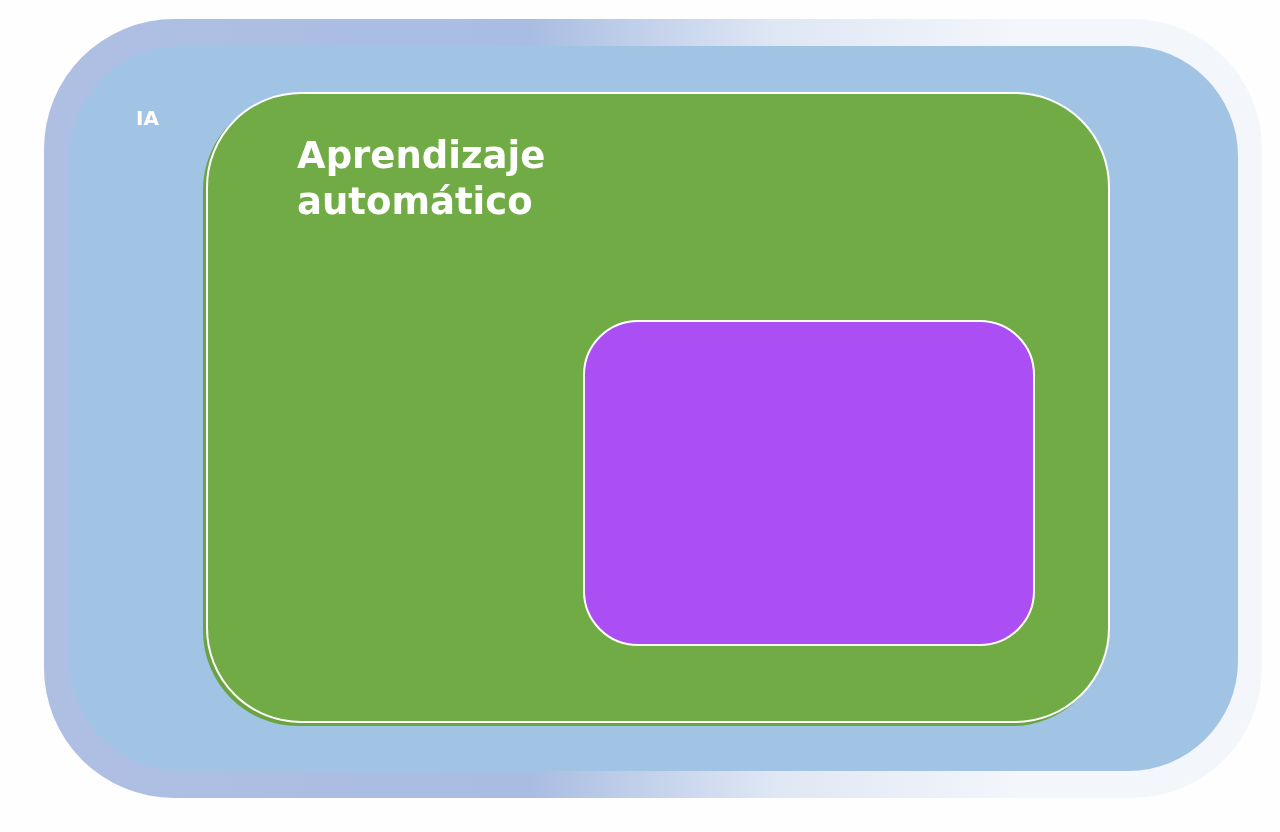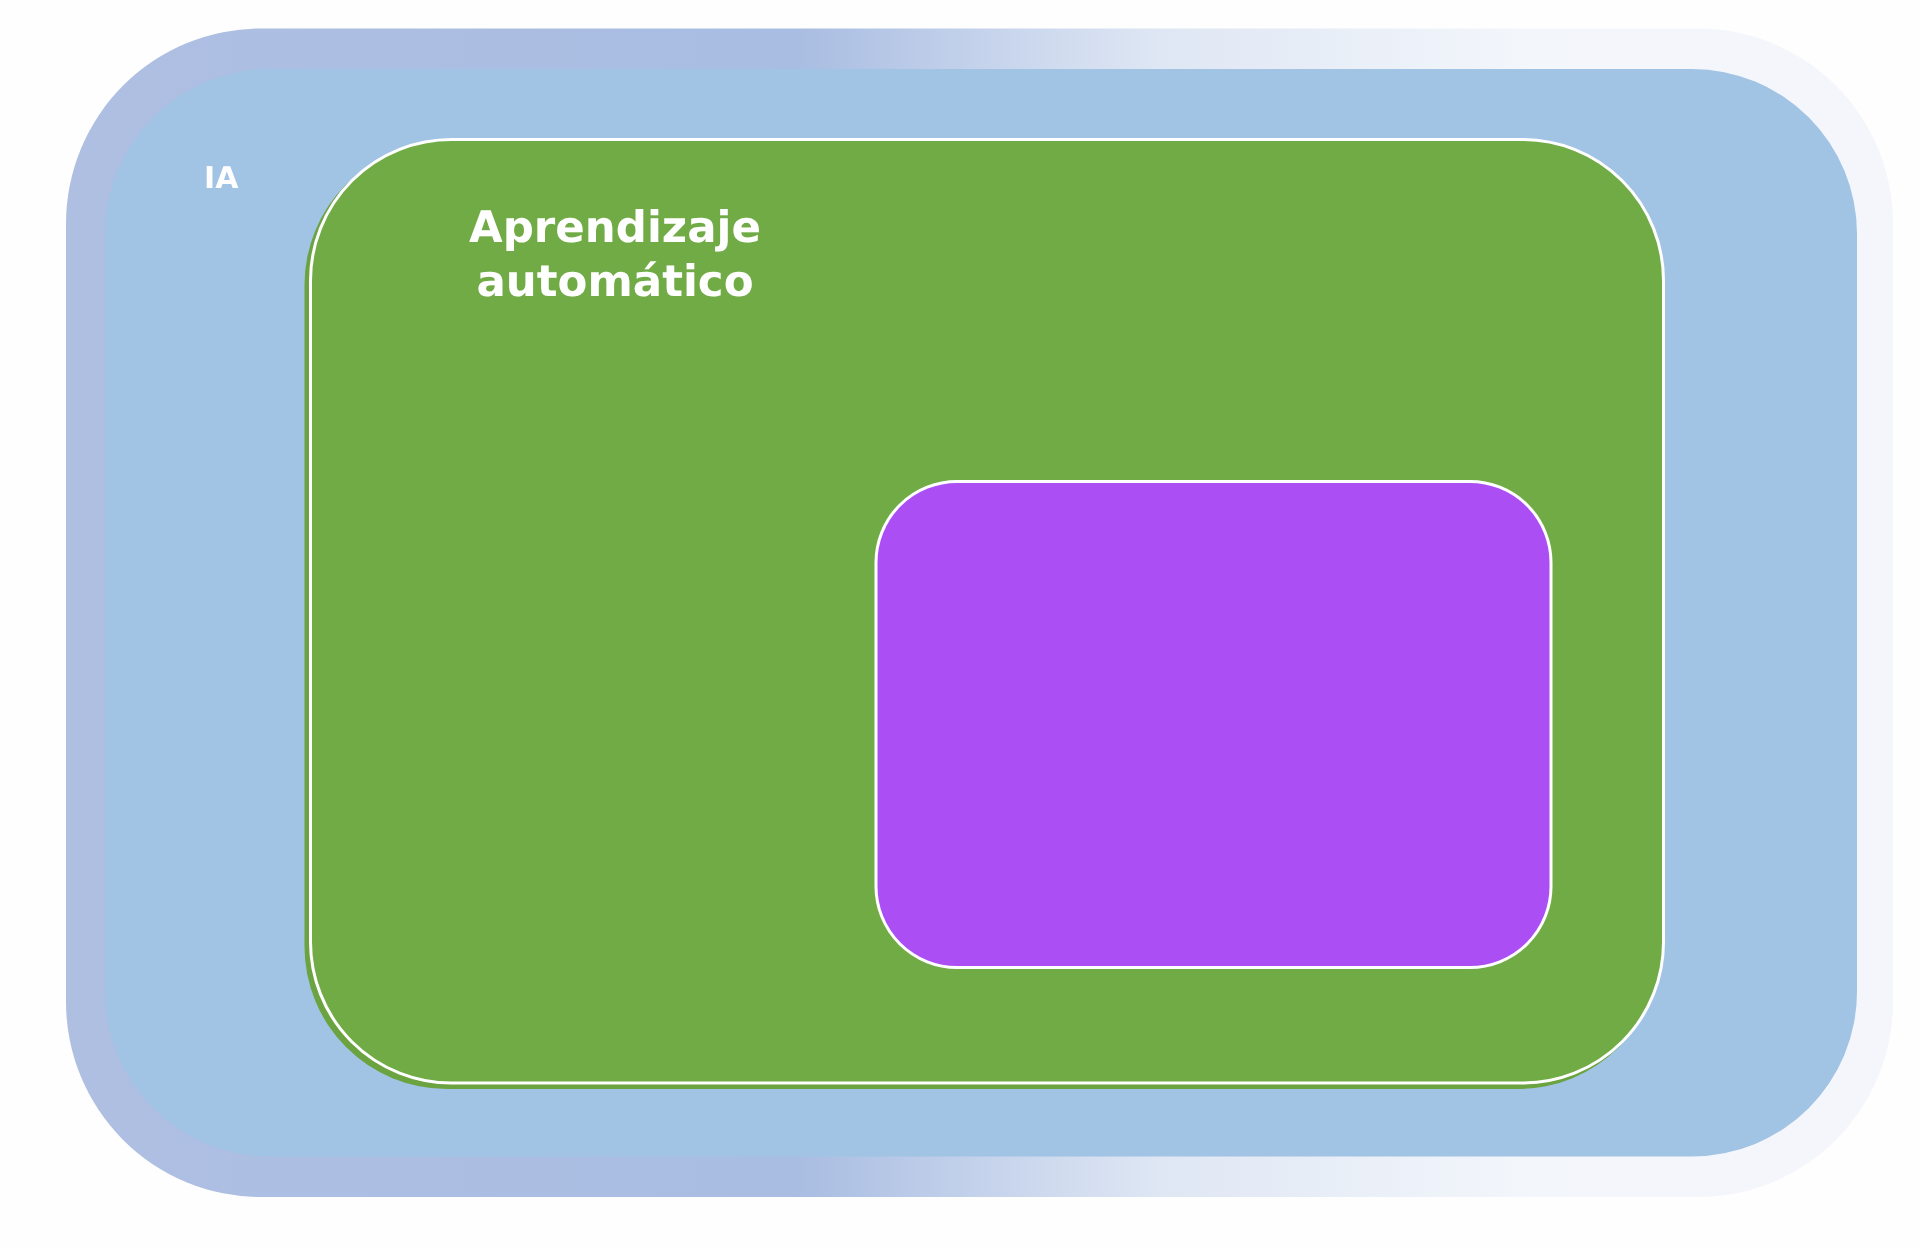--- a/index.html
+++ b/index.html
@@ -50,25 +50,24 @@
       left: 206px;
       top: 92px;
       width: 900px;
       height: 627px;
       border-radius: 95px;
       background: #71ab46;
       border: 2.5px solid #ffffff;
       box-shadow: -3px 3px 0 #6aa33f;
     }
     .ml-label {
-      left: 280px;
+      left: 297px;
       top: 133px;
-      font-size: 29px;
+      font-size: 37px;
       width: 260px;
-      text-align: center;
     }
     .dl-region {
       position: absolute;
       left: 583px;
       top: 320px;
       width: 448px;
       height: 322px;
       border-radius: 55px;
       background: #ab4ff5;
       border: 2.5px solid #ffffff;

